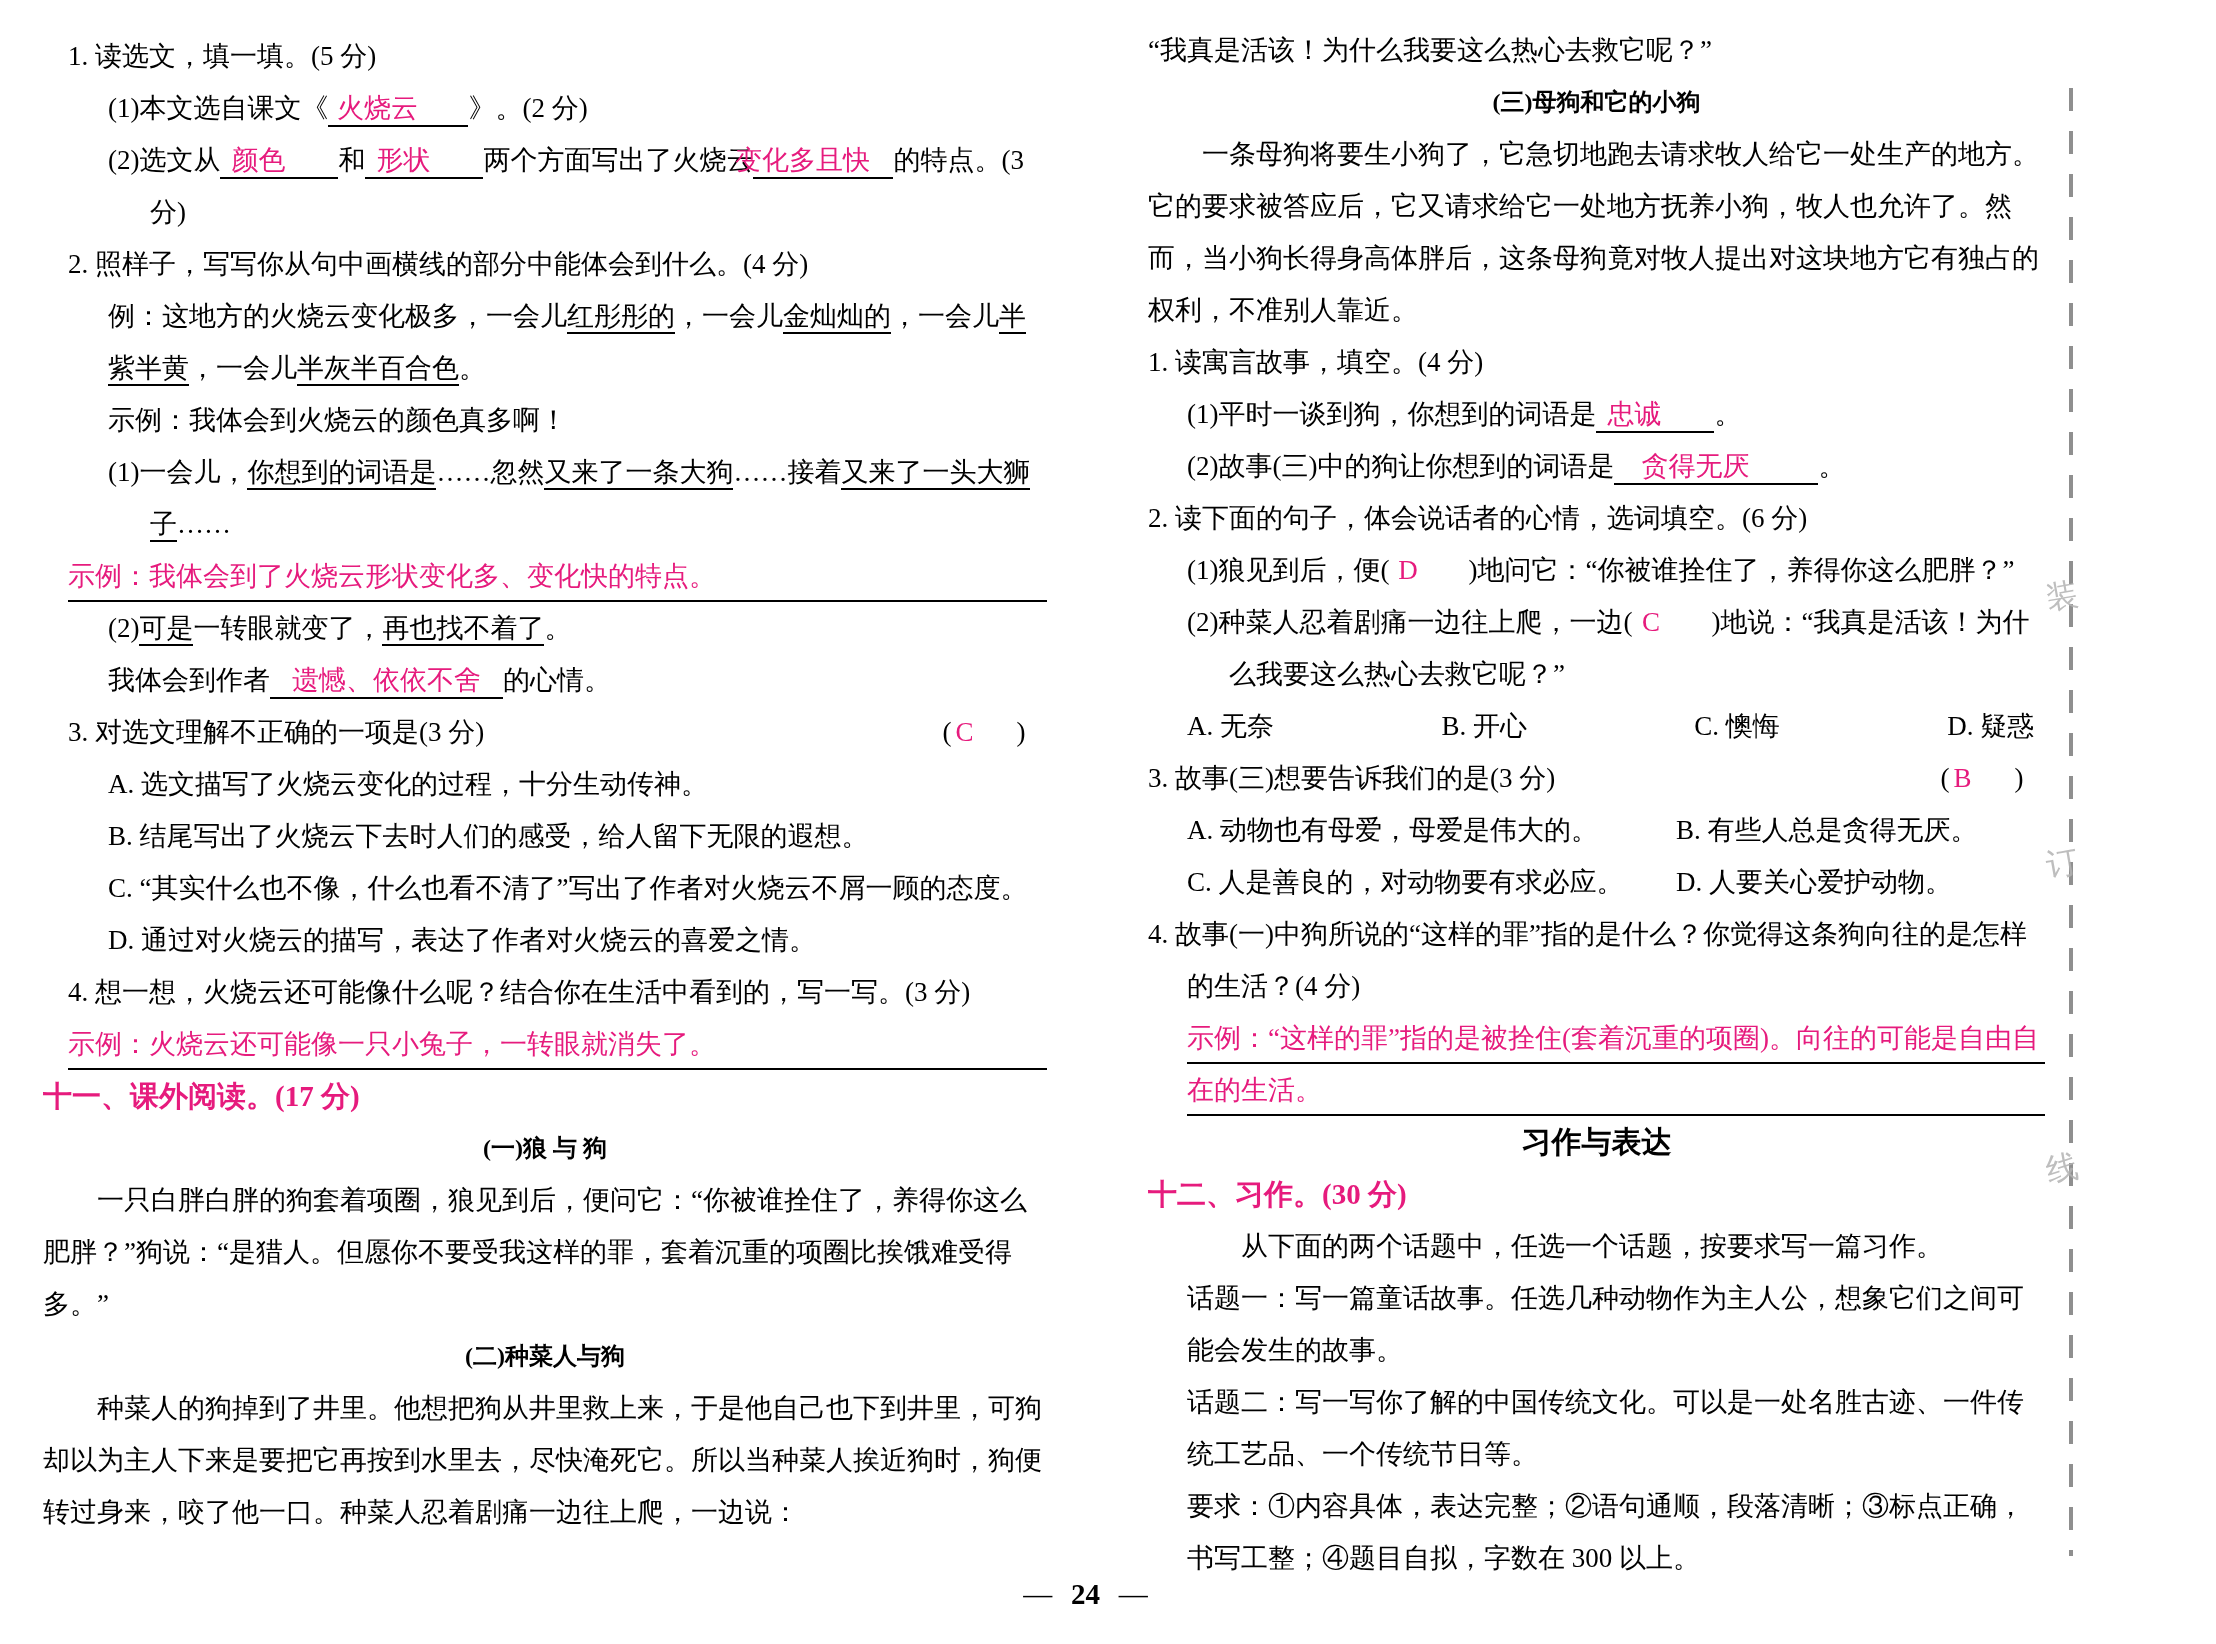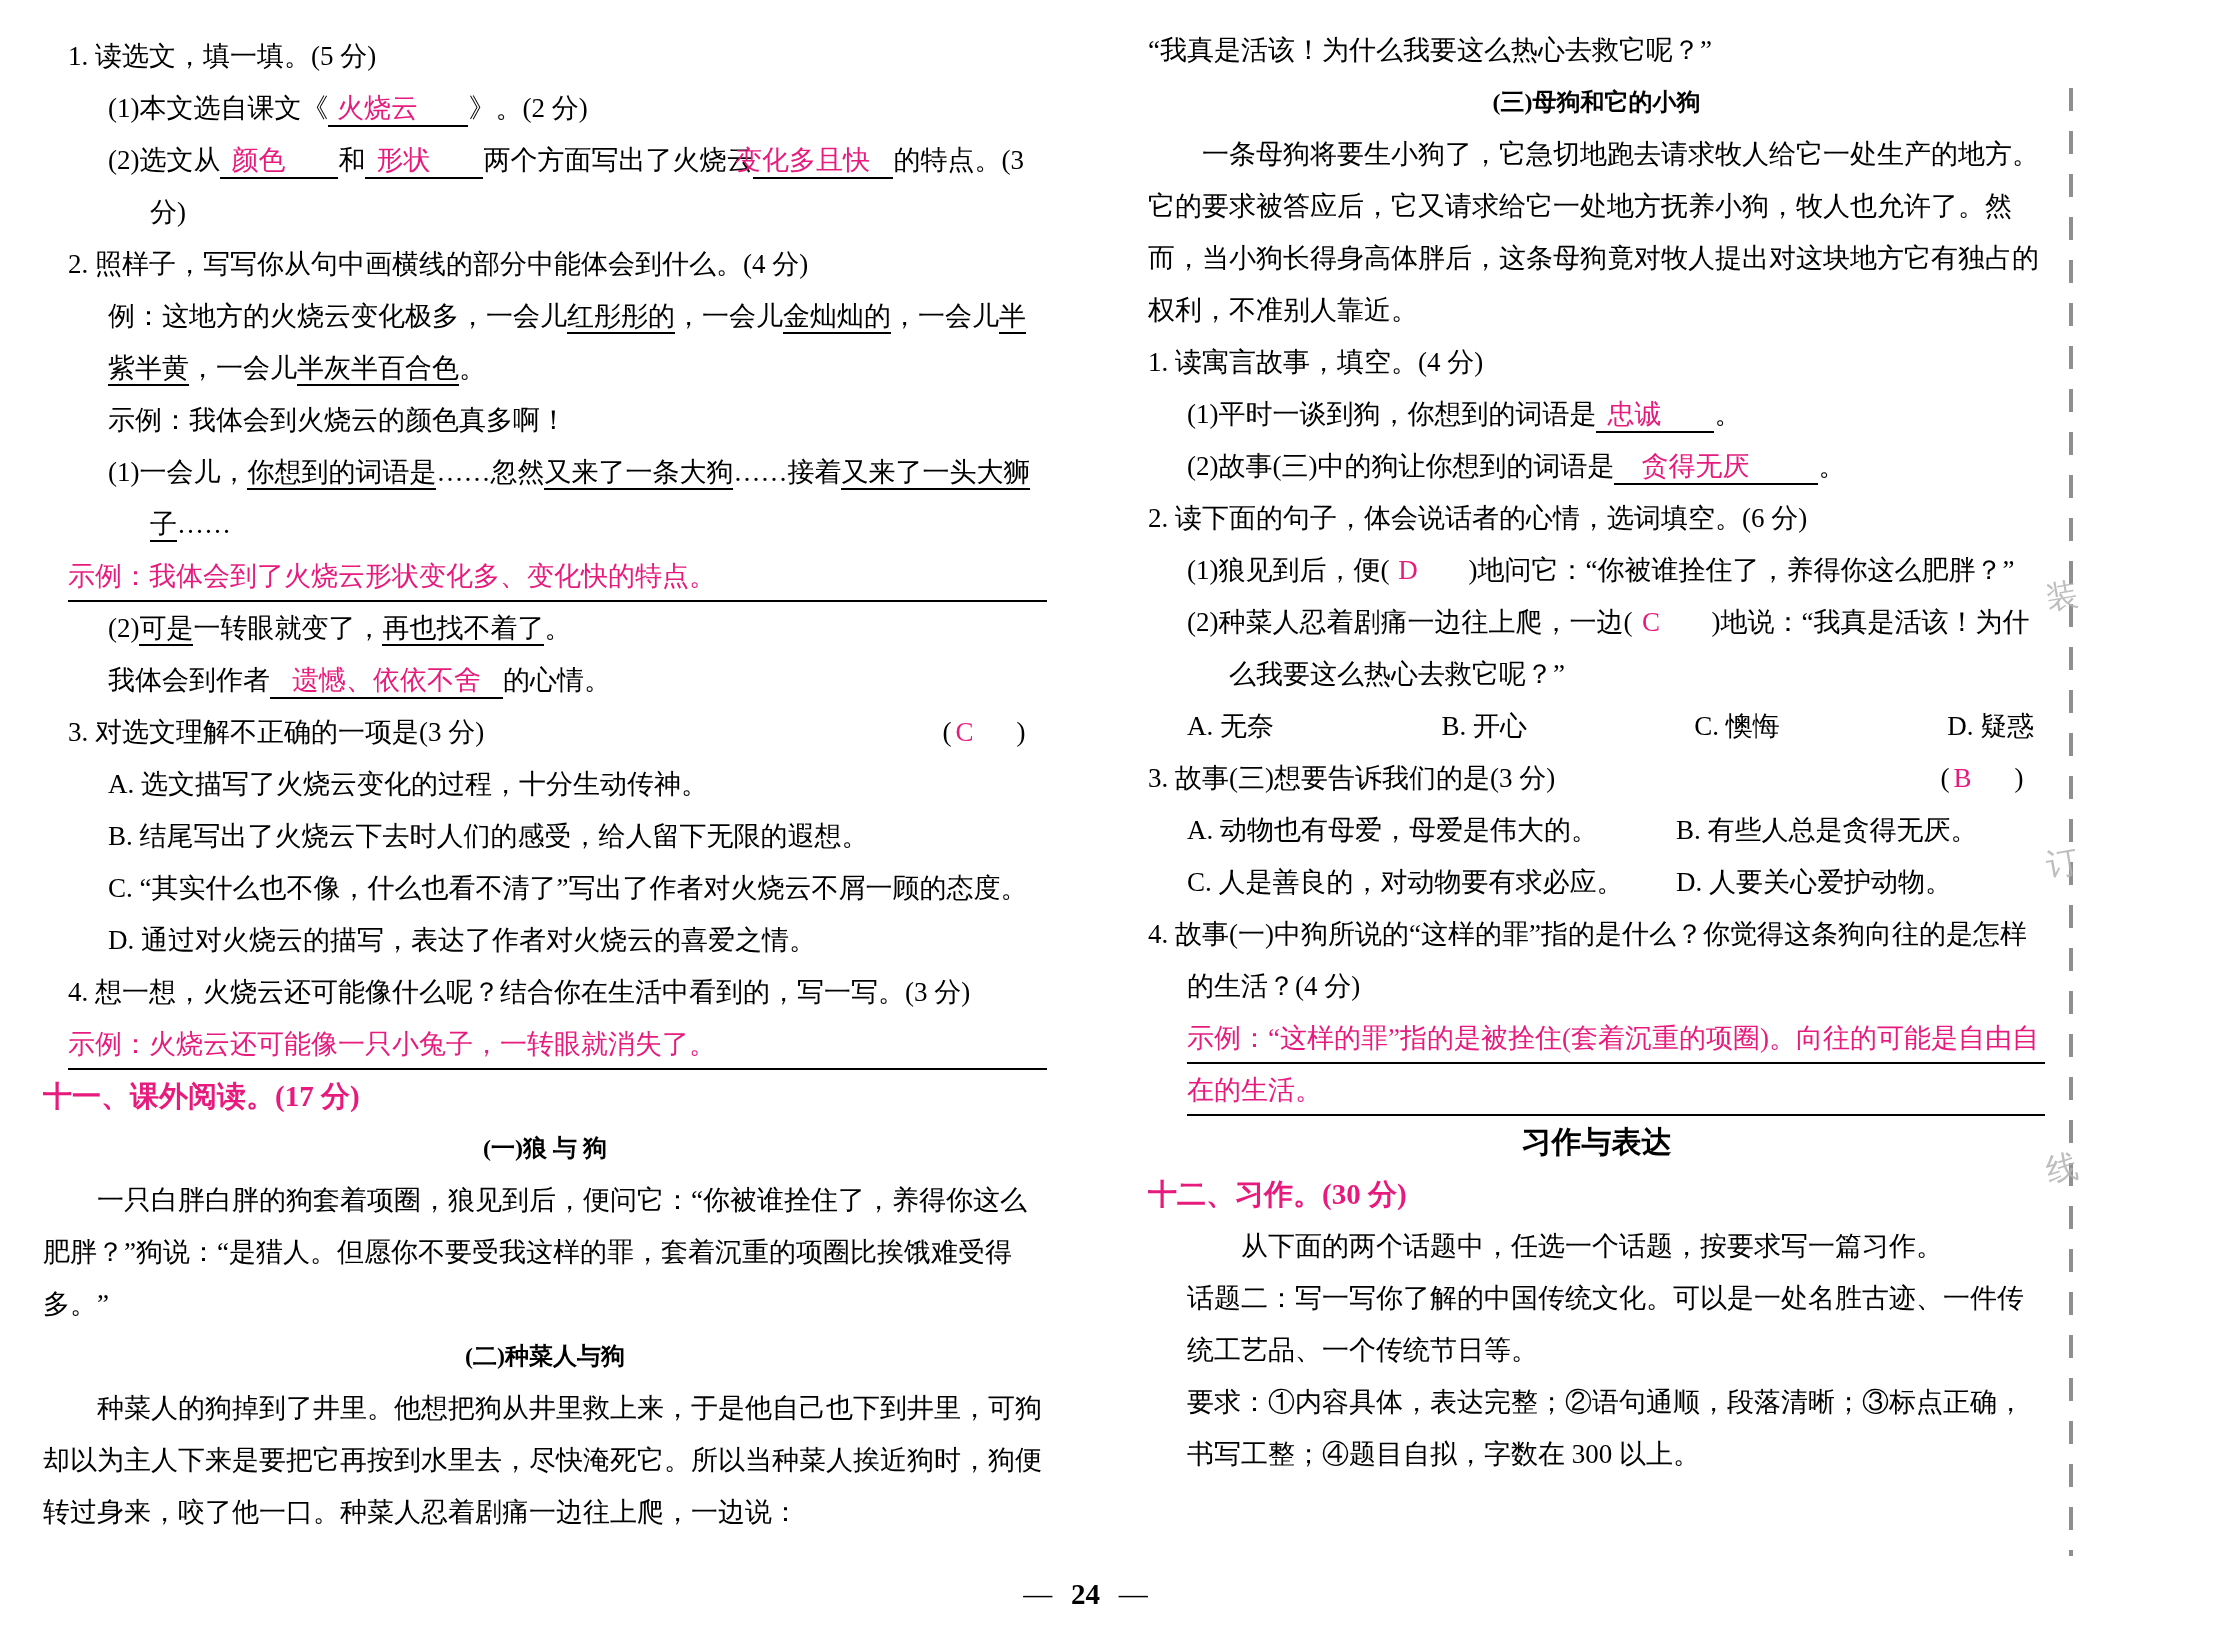--- a/index.html
+++ b/index.html
@@ -179,20 +179,21 @@
 
     <div class="qhead"><span>4. 故事(一)中狗所说的“这样的罪”指的是什么？你觉得这条狗向往的是怎样的生活？(4 分)</span></div>
 
     <div class="ruled"><span>示例：“这样的罪”指的是被拴住(套着沉重的项圈)。向往的可能是自由自在的生活。</span></div>
 
     <div class="center-title"><span>习作与表达</span></div>
 
     <div class="section-head"><span>十二、习作。(30 分)</span></div>
 
     <div class="p-first"><span>从下面的两个话题中，任选一个话题，按要求写一篇习作。</span></div>
+    <div class="p-item"><span>话题一：写一篇童话故事。任选几种动物作为主人公，想象它们之间可能会发生的故事。</span></div>
     <div class="p-item"><span>话题二：写一写你了解的中国传统文化。可以是一处名胜古迹、一件传统工艺品、一个传统节日等。</span></div>
     <div class="p-item"><span>要求：①内容具体，表达完整；②语句通顺，段落清晰；③标点正确，书写工整；④题目自拟，字数在 300 以上。</span></div>
 
   </div>
 
   <div class="binding-line"></div>
   <div class="binding-char bc1">装</div>
   <div class="binding-char bc2">订</div>
   <div class="binding-char bc3">线</div>
 

